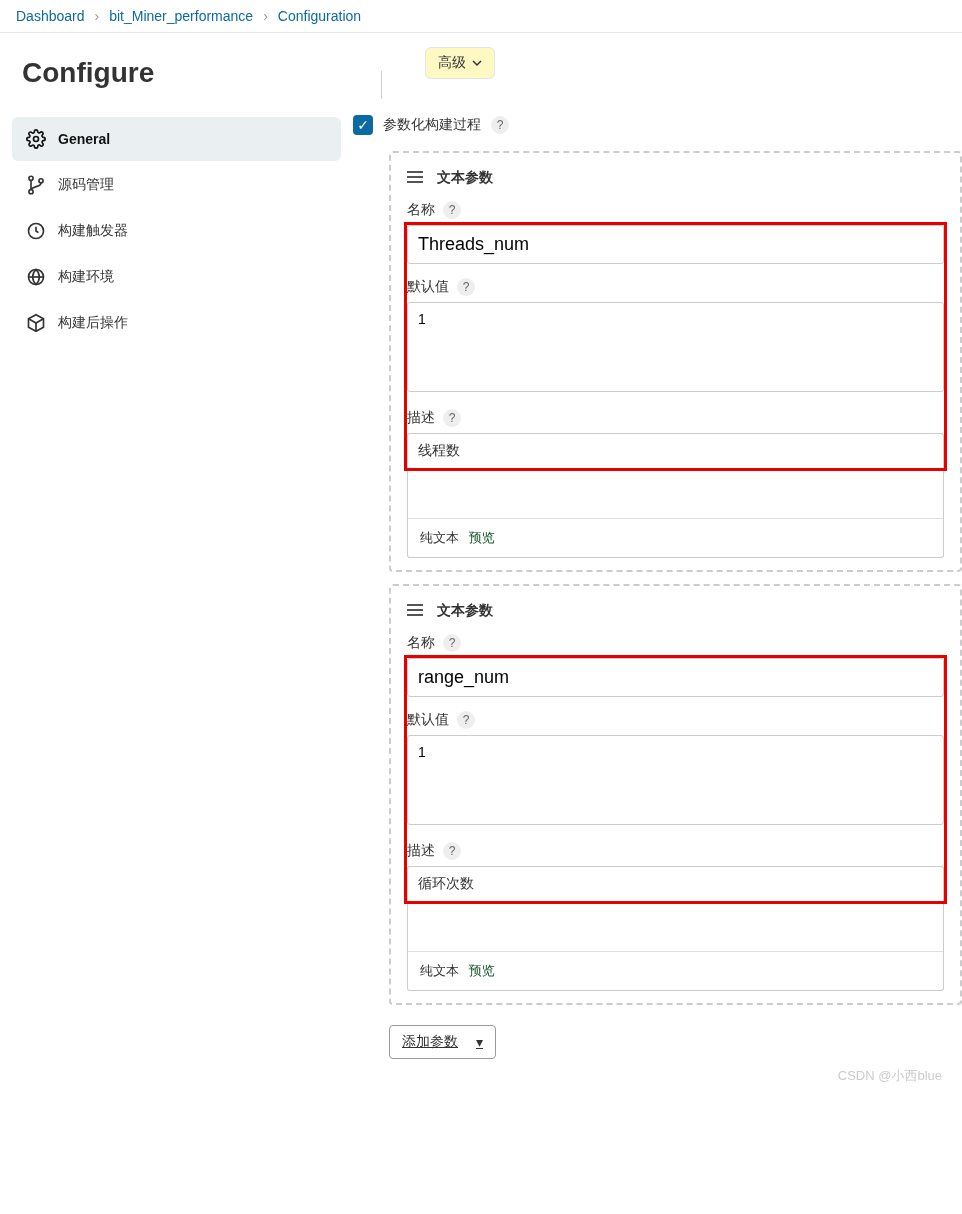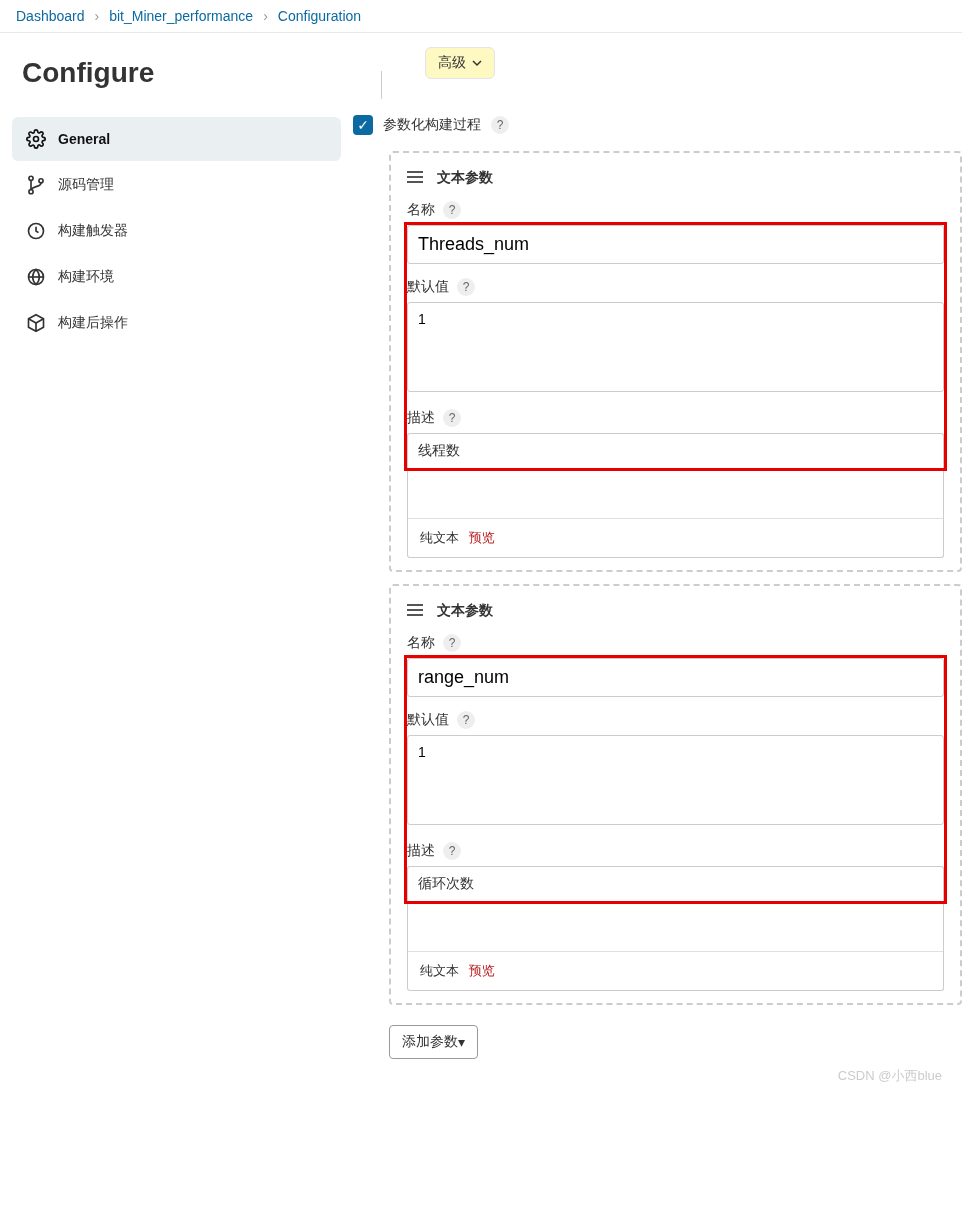--- a/index.html
+++ b/index.html
@@ -26,23 +26,23 @@
 .drag-icon { cursor: grab; color: #555; }
 .drag-icon svg { width: 16px; height: 12px; }
 .field-label { display: flex; gap: 8px; margin: 14px 0 6px 0; }
 .text-input { width: 100%; border: 1px solid #ccc; border-radius: 3px; padding: 8px 10px; font-size: 18px; font-family: inherit; }
 .textarea { width: 100%; border: 1px solid #ccc; border-radius: 3px; padding: 8px 10px; font-size: 14px; font-family: inherit; min-height: 90px; resize: none; }
 .desc-area { border: 1px solid #ccc; border-radius: 3px; }
 .desc-top { padding: 8px 10px; }
 .desc-gap { height: 50px; }
 .desc-footer { border-top: 1px solid #e0e0e0; padding: 10px 12px; font-size: 13px; }
 .desc-footer .plain { color: #333; margin-right: 6px; }
-.desc-footer .preview { color: #b91c1c; cursor: pointer; }
+.desc-footer .preview { color: #14532d; cursor: pointer; }
 .redbox { outline: 3px solid #e60000; outline-offset: 0; }
-.add-btn { display: inline-flex; align-items: center; gap: 0; border: 1px solid #999; border-radius: 4px; padding: 7px 12px; margin: 20px 12px 40px 36px; cursor: pointer; background: #fff; }
+.add-btn { display: inline-flex; align-items: center; gap: 18px; border: 1px solid #999; border-radius: 4px; padding: 7px 12px; margin: 20px 12px 40px 36px; cursor: pointer; background: #fff; text-decoration: underline; }
 .watermark { position: absolute; right: 20px; bottom: 14px; color: #ccc; font-size: 13px; }
 .chevron { width: 10px; height: 10px; }
 </style>
 </head>
 <body>
 
 <div class="breadcrumb">
   <a>Dashboard</a>
   <span class="sep">›</span>
   <a>bit_Miner_performance</a>

